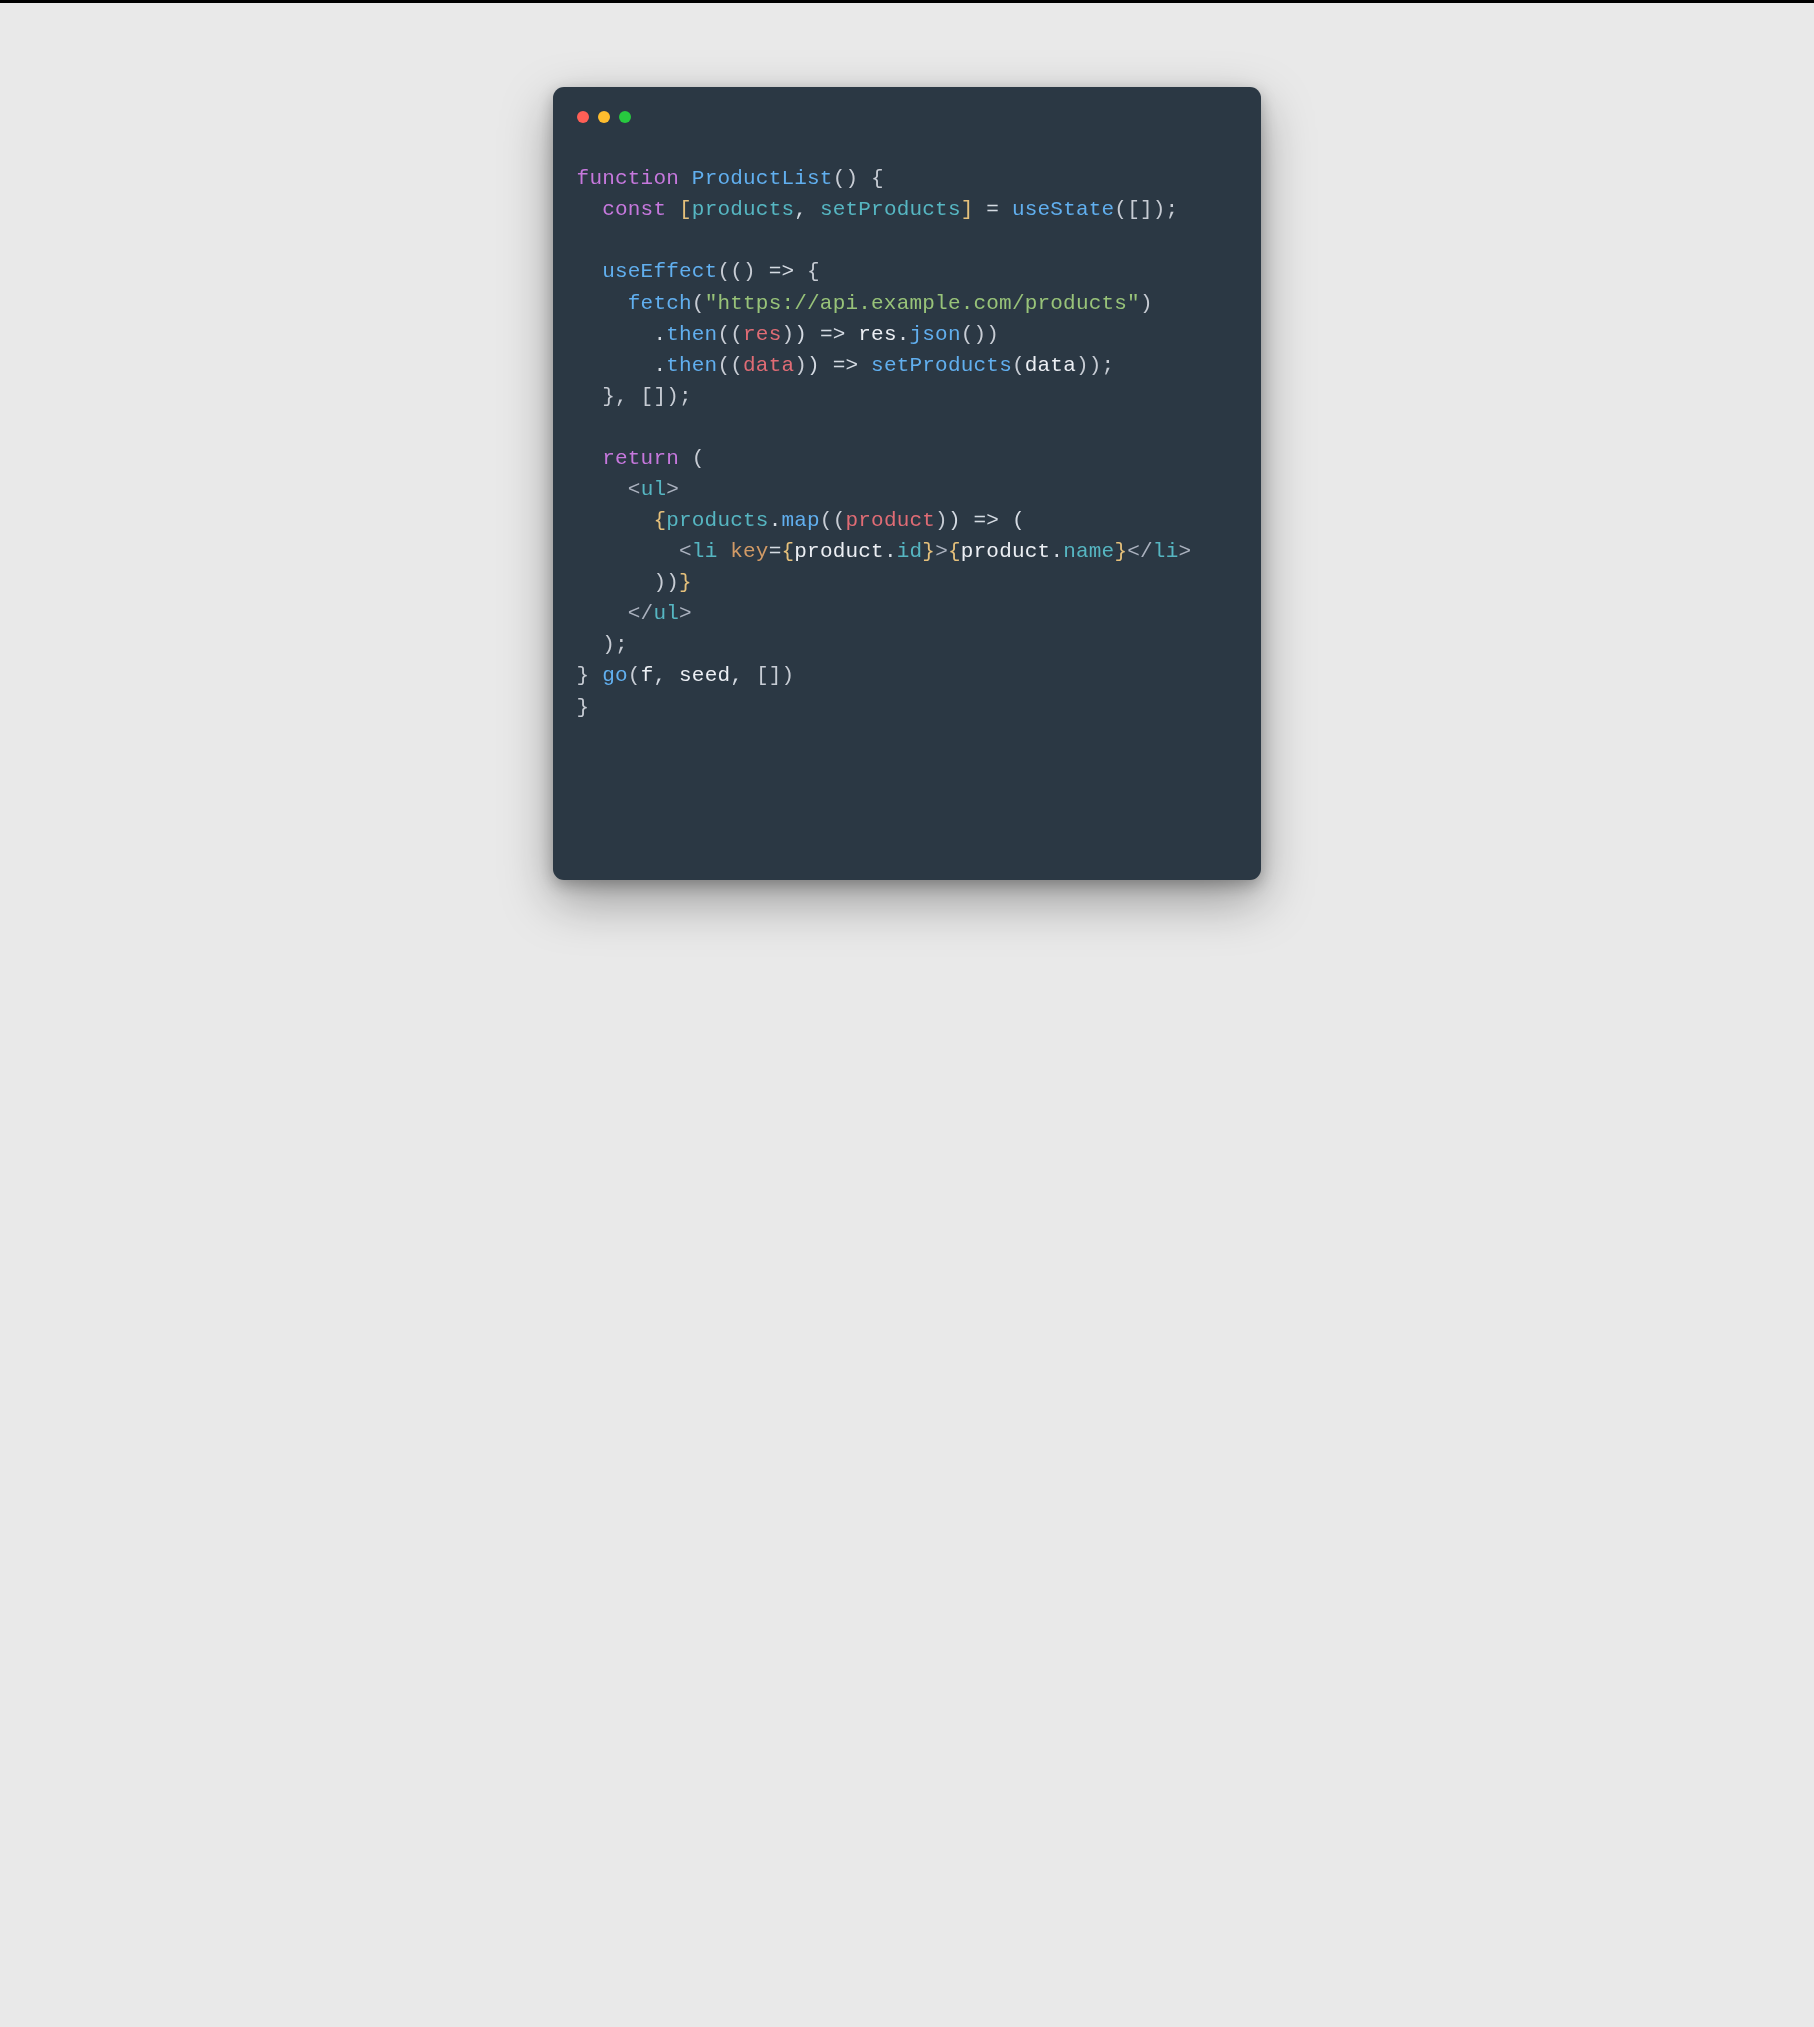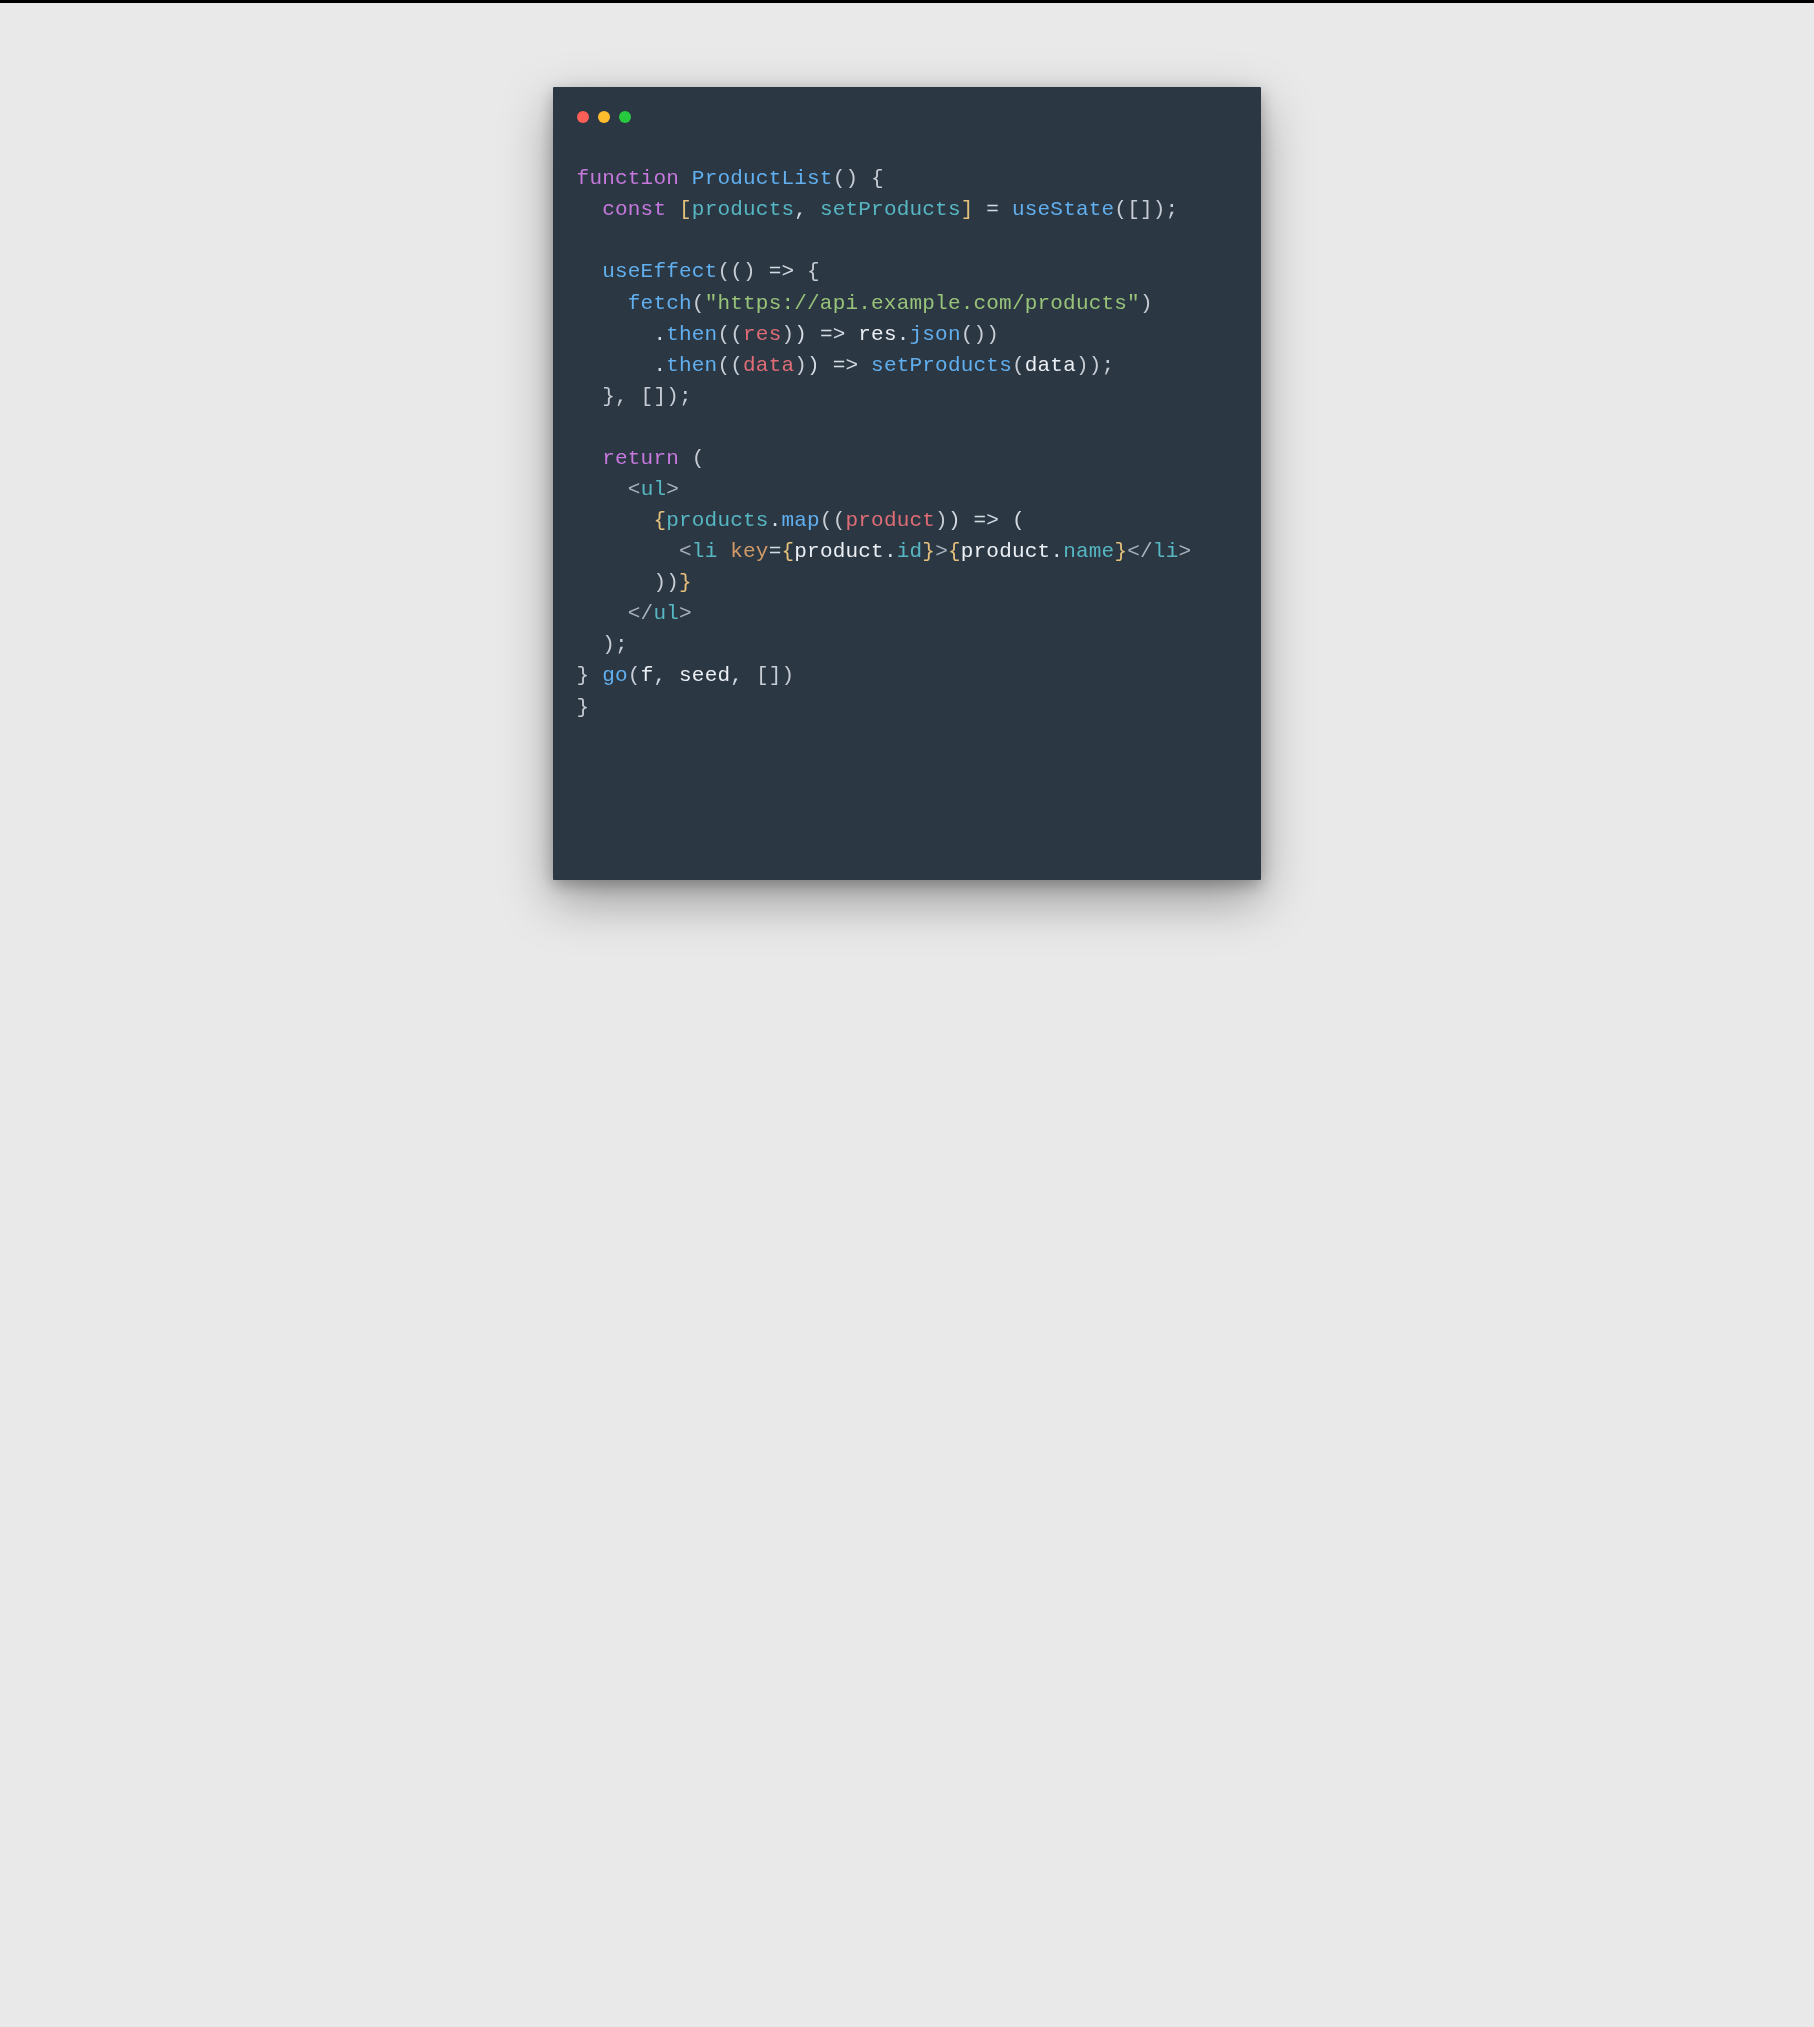--- a/index.html
+++ b/index.html
@@ -10,21 +10,21 @@
     display: flex;
     align-items: flex-start;
     justify-content: center;
     padding: 84px 34px 169px 34px;
     border-top: 3.4px solid #000;
   }
   .frame {
     width: 708px;
     min-height: 793px;
     background: #2b3844;
-    border-radius: 1px;
+    border-radius: 11px;
     box-shadow: 0 20px 51px rgba(0,0,0,0.35), 0 5px 15px rgba(0,0,0,0.25);
     padding: 23.6px 23.6px 34px 23.6px;
   }
   .traffic {
     display: flex;
     gap: 8.4px;
     margin-bottom: 40px;
   }
   .dot {
     width: 12.6px;

